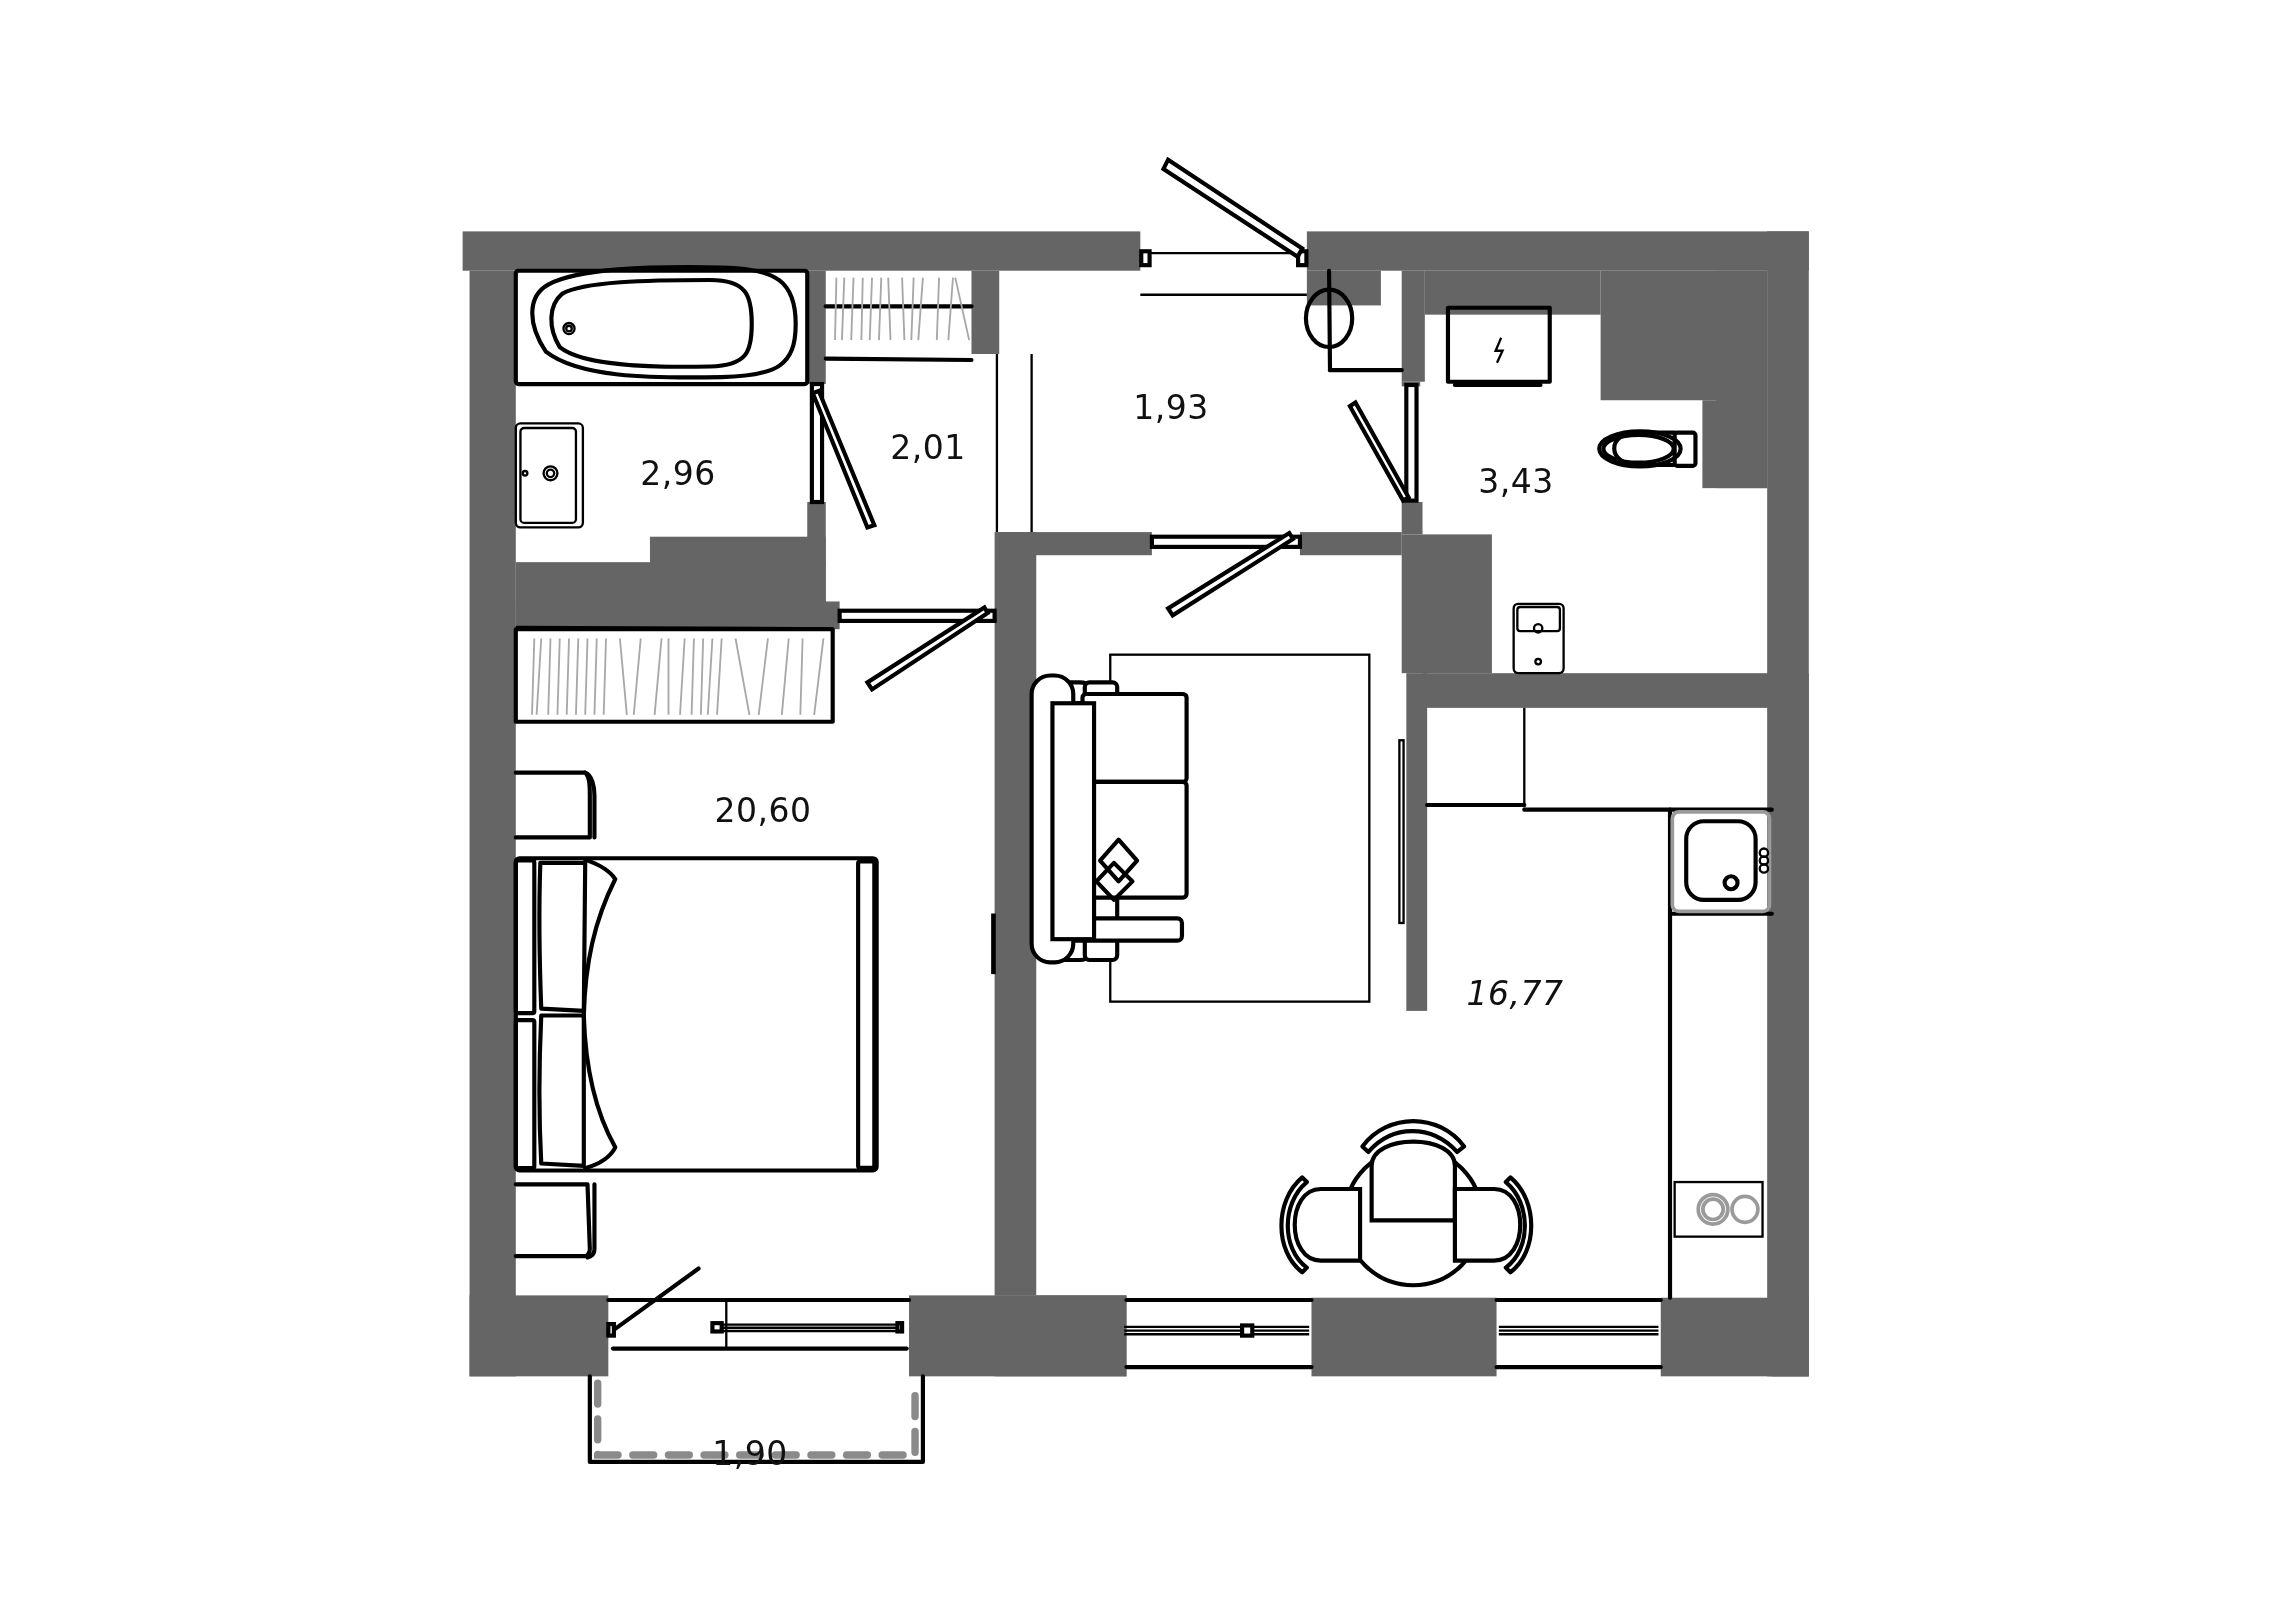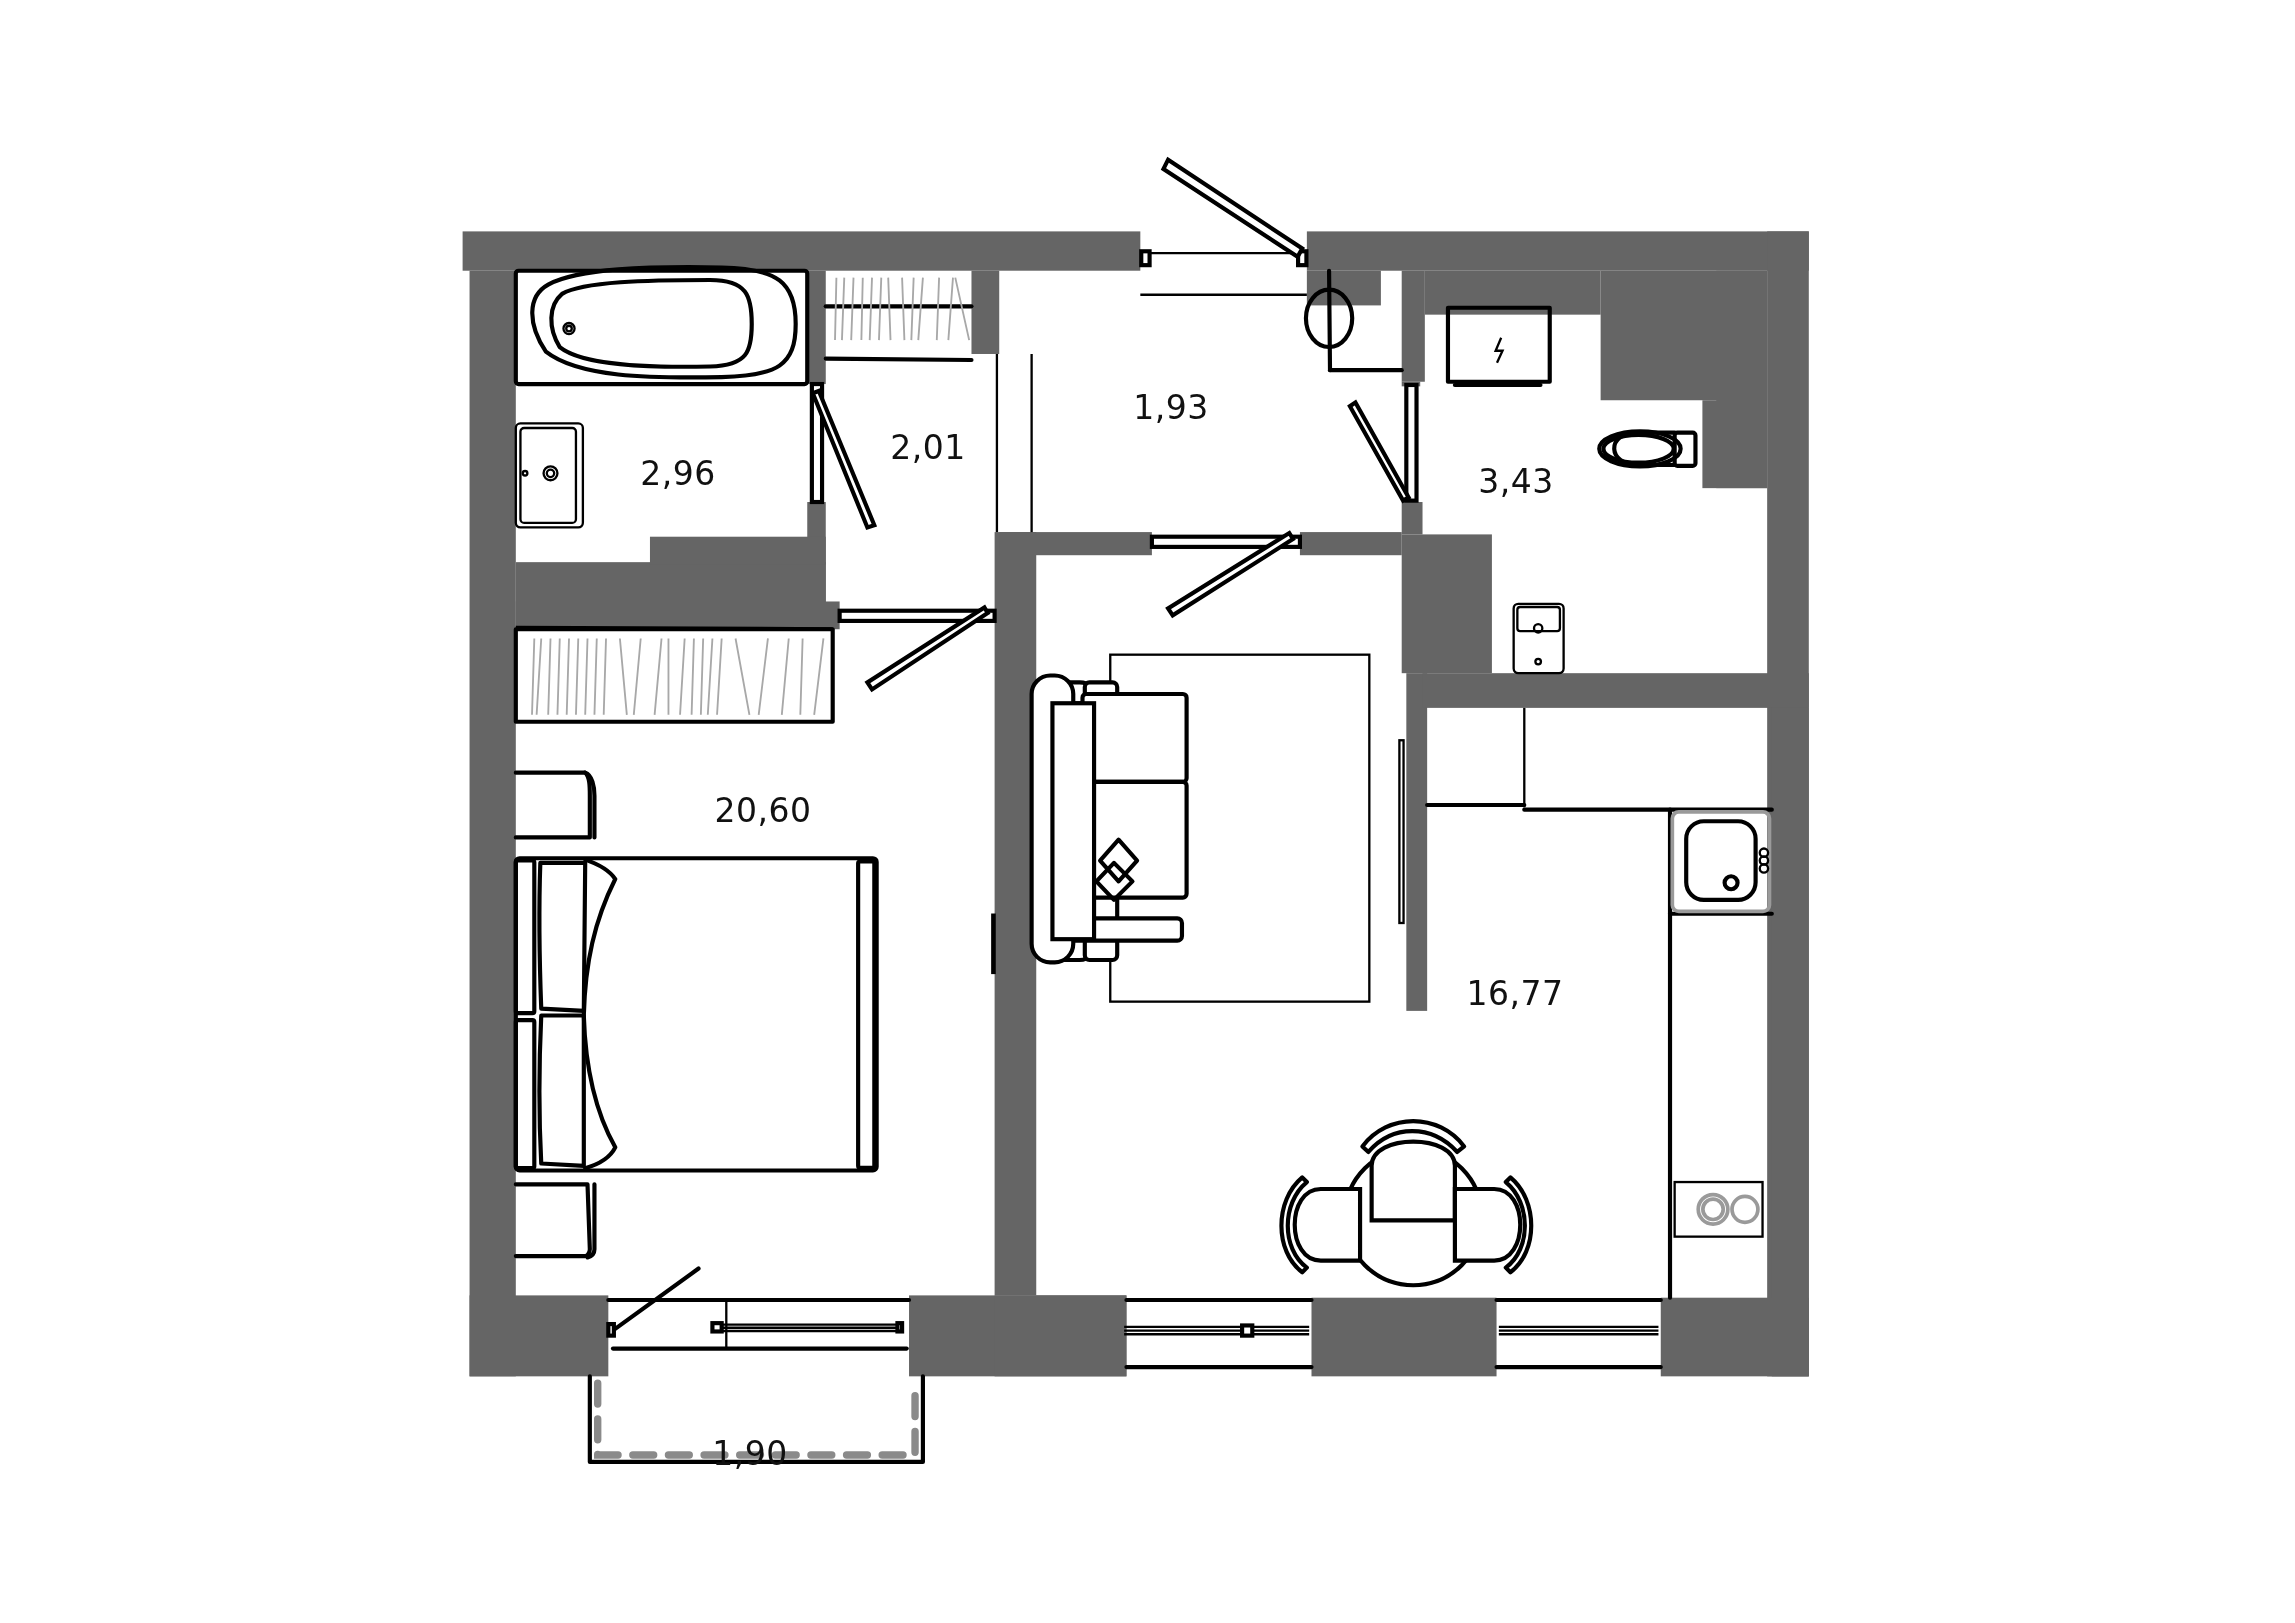--- a/index.html
+++ b/index.html
@@ -270,15 +270,15 @@
     <line class="thin" x1="3240" y1="2876" x2="3585" y2="2876"></line>
     <line class="thin" x1="3240" y1="2884" x2="3585" y2="2884"></line>
   </g>
 </svg>
 
 <div class="room-label" style="left:678px;top:473px;">2,96</div>
 <div class="room-label" style="left:928px;top:447px;">2,01</div>
 <div class="room-label" style="left:1171px;top:407px;">1,93</div>
 <div class="room-label" style="left:1469px;top:481px;margin-left:47px;">3,43</div>
 <div class="room-label" style="left:763px;top:810px;">20,60</div>
-<div class="room-label" style="left:1515px;top:993px;">16,77</div>
+<div class="room-label" style="left:1515px;top:993px;font-style:italic;">16,77</div>
 <div class="room-label" style="left:750px;top:1453px;text-align:right;">1,90</div>
 
 
 </body></html>

